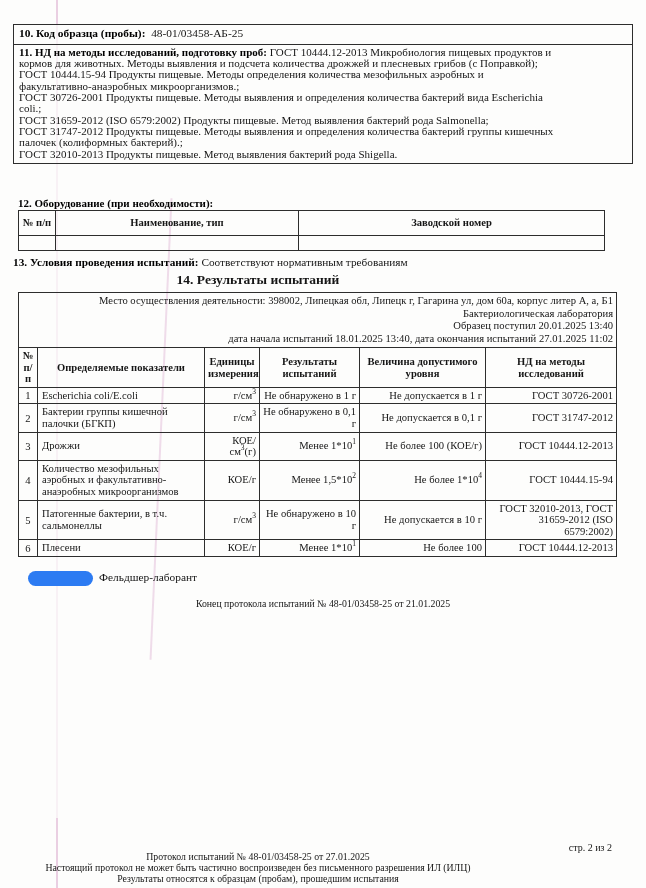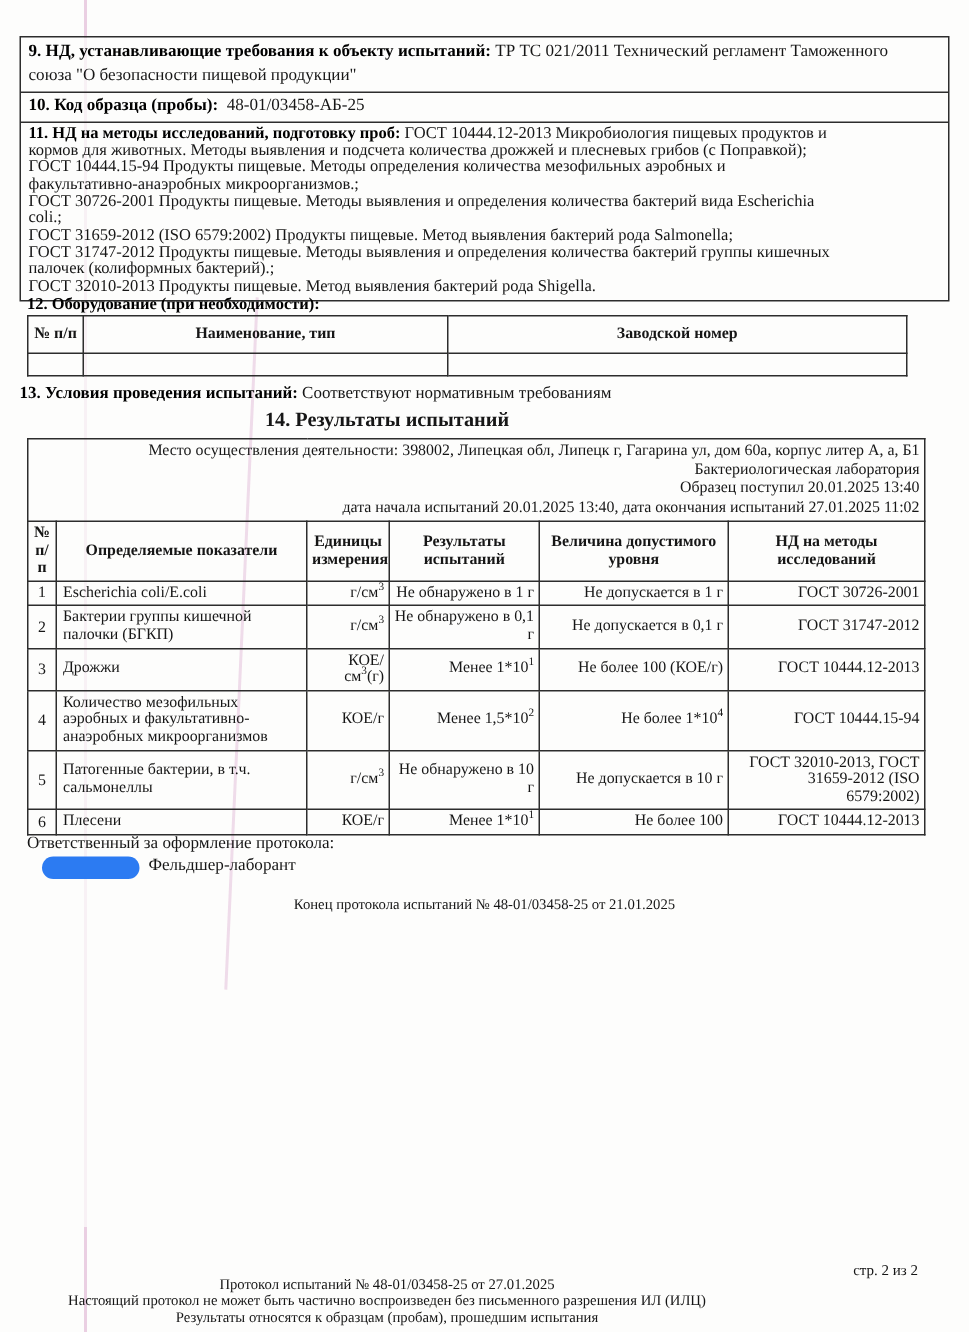--- a/index.html
+++ b/index.html
@@ -53,22 +53,20 @@
 <body>
 
 <div id="page">
 
   <div id="fold-top" class="fold"></div>
   <div id="fold-faint" class="fold"></div>
   <div id="fold-bottom" class="fold"></div>
   <div id="fold-mid" class="fold"></div>
 
   <div id="box-9-11">
-    <div class="sec s9"><span class="lbl">9. НД, устанавливающие требования к объекту испытаний:</span><span> </span><span>ТР ТС 021/2011 Технический регламент Таможенного
-союза "О безопасности пищевой продукции"</span></div>
     <div class="sec s10"><span class="lbl">10. Код образца (пробы):</span><span>  </span><span>48-01/03458-АБ-25</span></div>
     <div class="sec s11"><span class="lbl">11. НД на методы исследований, подготовку проб:</span><span> </span><span>ГОСТ 10444.12-2013 Микробиология пищевых продуктов и
 кормов для животных. Методы выявления и подсчета количества дрожжей и плесневых грибов (с Поправкой);
 ГОСТ 10444.15-94 Продукты пищевые. Методы определения количества мезофильных аэробных и
 факультативно-анаэробных микроорганизмов.;
 ГОСТ 30726-2001 Продукты пищевые. Методы выявления и определения количества бактерий вида Escherichia
 coli.;
 ГОСТ 31659-2012 (ISO 6579:2002) Продукты пищевые. Метод выявления бактерий рода Salmonella;
 ГОСТ 31747-2012 Продукты пищевые. Методы выявления и определения количества бактерий группы кишечных
 палочек (колиформных бактерий).;
@@ -109,21 +107,21 @@
       <col style="width:100px">
         <col style="width:126px">
         <col style="width:131px">
     </colgroup>
     <tbody id="results-body">
       <tr>
         <td colspan="6" class="loc-cell">
           <div>Место осуществления деятельности: 398002, Липецкая обл, Липецк г, Гагарина ул, дом 60а, корпус литер А, а, Б1</div>
           <div>Бактериологическая лаборатория</div>
           <div>Образец поступил 20.01.2025 13:40</div>
-          <div>дата начала испытаний 20.01.2025 13:40, дата окончания испытаний 27.01.2025 11:02</div>
+          <div>дата начала испытаний 18.01.2025 13:40, дата окончания испытаний 27.01.2025 11:02</div>
         </td>
       </tr>
       <tr id="results-head">
           <th>№ п/п</th>
           <th>Определяемые показатели</th>
           <th>Единицы измерения</th>
           <th>Результаты испытаний</th>
           <th>Величина допустимого уровня</th>
           <th>НД на методы исследований</th>
         </tr>
@@ -171,21 +169,20 @@
           <td class="c-num">6</td>
           <td class="c-ind">Плесени</td>
           <td class="c-mid">КОЕ/г</td>
           <td class="c-mid">Менее 1*10<sup>1</sup></td>
           <td class="c-mid">Не более 100</td>
           <td class="c-mid">ГОСТ 10444.12-2013</td>
         </tr>
       </tbody>
   </table>
 
-  <div id="sig-label">Ответственный за оформление протокола:</div>
   <div id="sig-pill" style="background: rgb(44, 123, 242);"></div>
   <div id="sig-role">Фельдшер-лаборант</div>
 
   <div id="end-line">Конец протокола испытаний № 48-01/03458-25 от 21.01.2025</div>
 
   <div id="page-num">стр. 2 из 2</div>
   <div id="footer-lines">
     <div>Протокол испытаний № 48-01/03458-25 от 27.01.2025</div>
     <div>Настоящий протокол не может быть частично воспроизведен без письменного разрешения ИЛ (ИЛЦ)</div>
     <div>Результаты относятся к образцам (пробам), прошедшим испытания</div>

